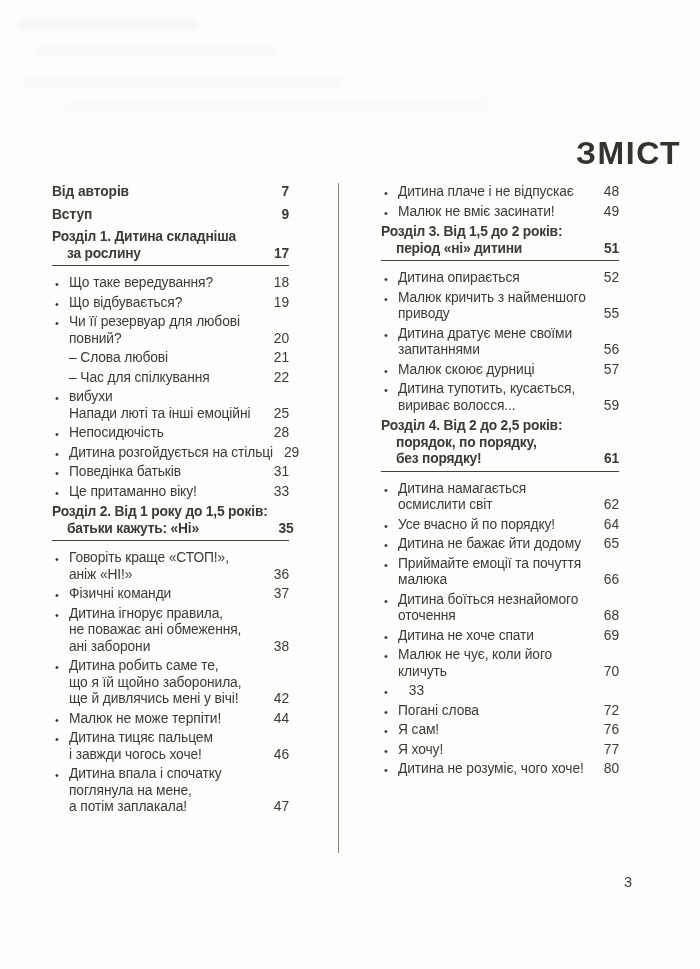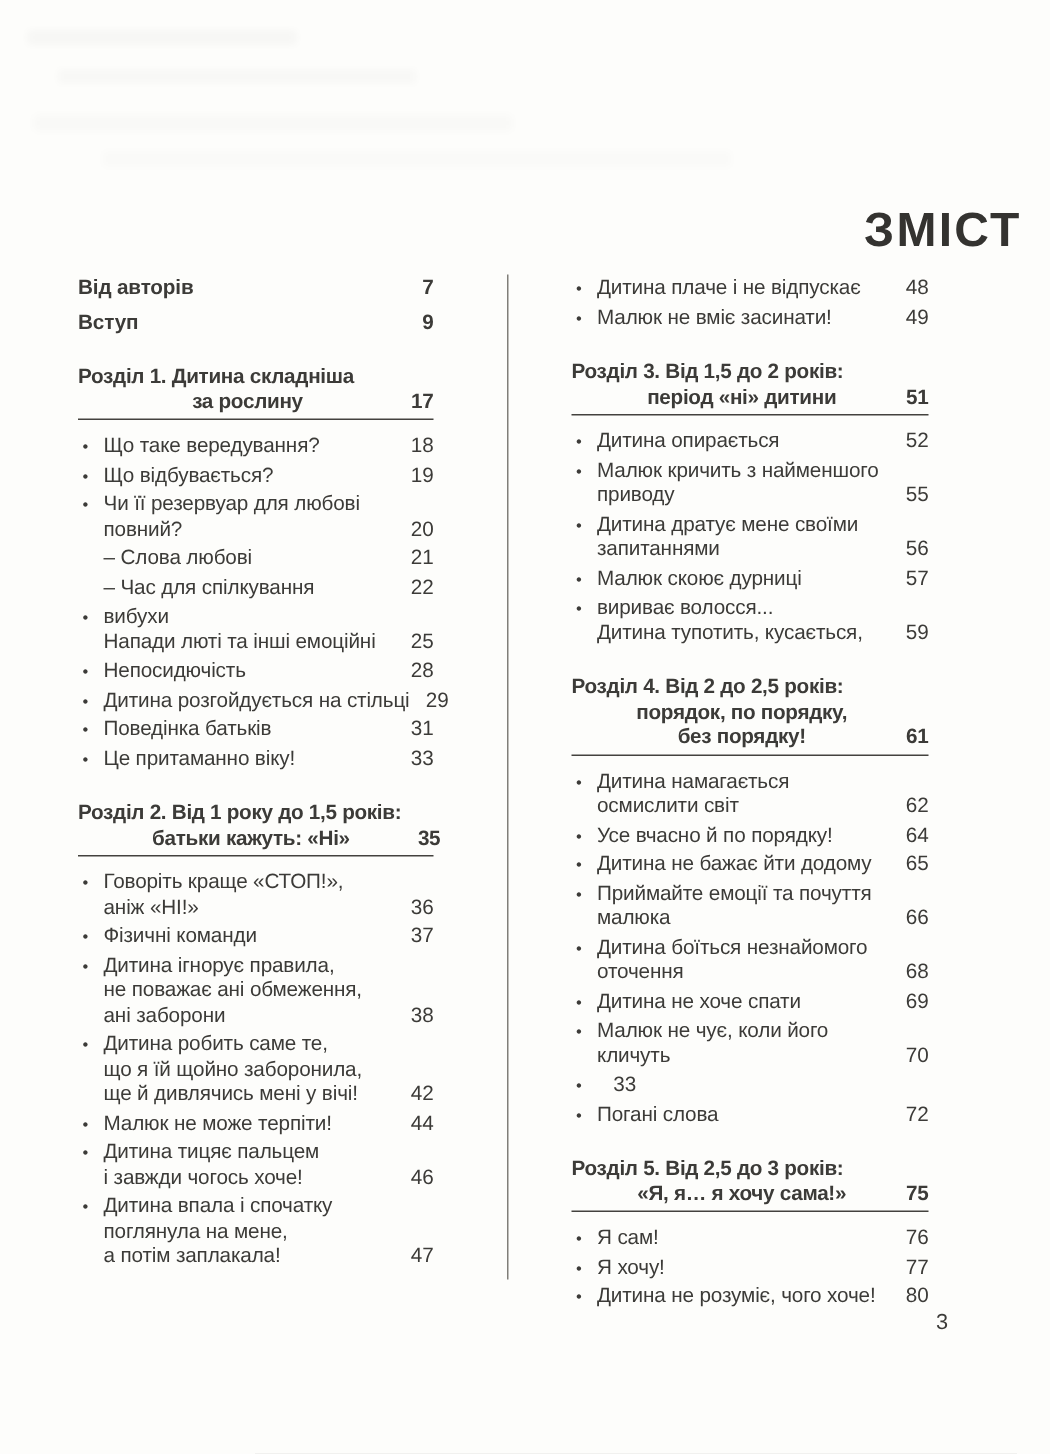--- a/index.html
+++ b/index.html
@@ -47,26 +47,26 @@
   .entry .page{margin-left:6px;min-width:20px;text-align:right;}
   .entry.item,.entry.sub{position:relative;padding-left:17px;}
   .bullet{
     position:absolute;left:3px;top:1px;
     font-size:11px;line-height:16px;color:#3c3b38;
   }
   .entry.front{font-weight:700;margin-bottom:6px;}
   .entry.section{
     font-weight:700;
     letter-spacing:-0.2px;
-    margin:20px 0 9px 0;
+    margin:4px 0 9px 0;
     padding-bottom:3px;
     border-bottom:1.6px solid #44423e;
   }
   .entry.section .line{line-height:16.5px;}
-  .line.indent{padding-left:15px;text-align:center;}
+  .line.indent{padding-left:15px;}
   .folio{
     position:absolute;top:874px;left:395px;width:237px;
     text-align:right;font-size:14.5px;color:#3c3b38;
   }
 </style>
 </head>
 <body>
 
 <div id="page">
   <div class="ghost"></div>
@@ -278,22 +278,22 @@
       <div class="entry item">
         <span class="bullet">•</span>
         <div class="text">
           <div class="line">Малюк скоює дурниці</div>
         </div>
         <div class="page">57</div>
       </div>
       <div class="entry item">
         <span class="bullet">•</span>
         <div class="text">
+          <div class="line">Дитина тупотить, кусається,</div>
           <div class="line">вириває волосся...</div>
-          <div class="line">Дитина тупотить, кусається,</div>
         </div>
         <div class="page">59</div>
       </div>
       <div class="entry section">
         <div class="text">
           <div class="line">Розділ 4. Від 2 до 2,5 років:</div>
           <div class="line indent">порядок, по порядку,</div>
           <div class="line indent">без порядку!</div>
         </div>
         <div class="page">61</div>
@@ -355,27 +355,20 @@
         <span class="bullet">•</span>
         <div class="page">33</div>
       </div>
       <div class="entry item">
         <span class="bullet">•</span>
         <div class="text">
           <div class="line">Погані слова</div>
         </div>
         <div class="page">72</div>
       </div>
-      <div class="entry section">
-        <div class="text">
-          <div class="line">Розділ 5. Від 2,5 до 3 років:</div>
-          <div class="line indent">«Я, я… я хочу сама!»</div>
-        </div>
-        <div class="page">75</div>
-      </div>
       <div class="entry item">
         <span class="bullet">•</span>
         <div class="text">
           <div class="line">Я сам!</div>
         </div>
         <div class="page">76</div>
       </div>
       <div class="entry item">
         <span class="bullet">•</span>
         <div class="text">

